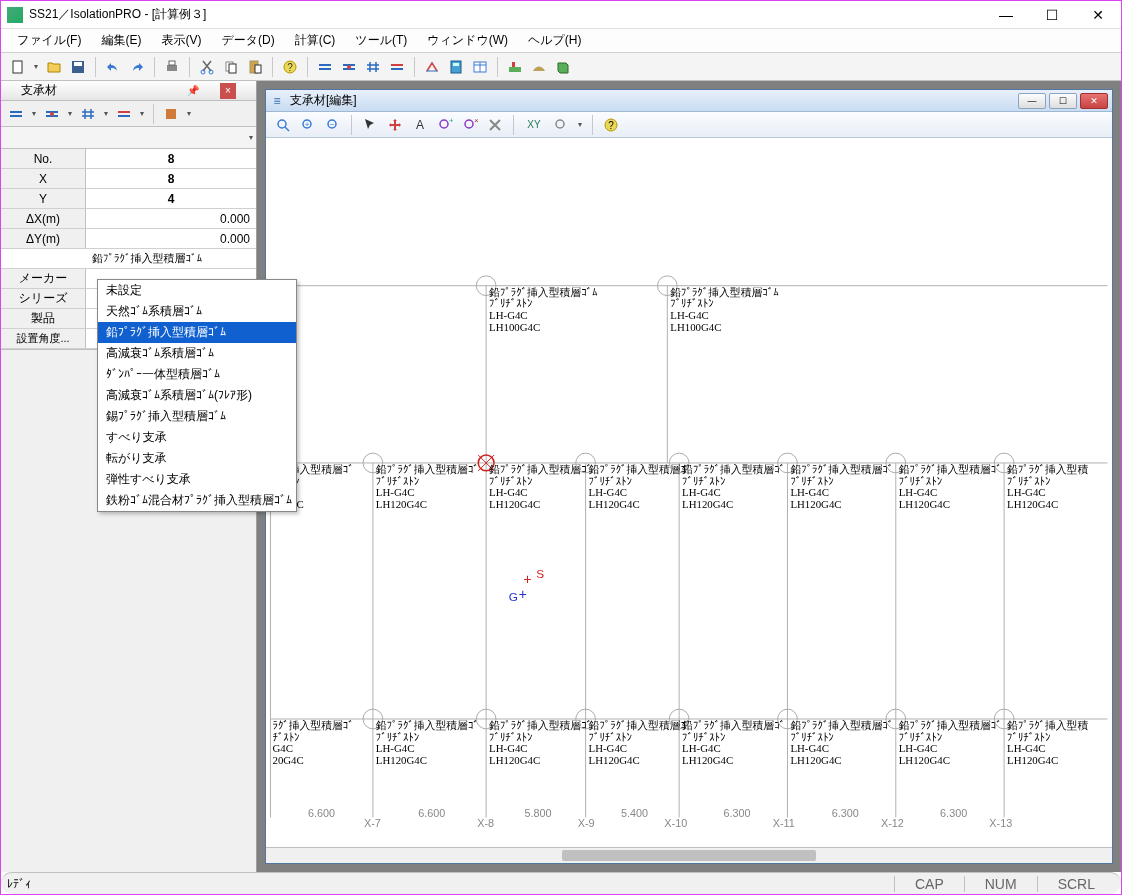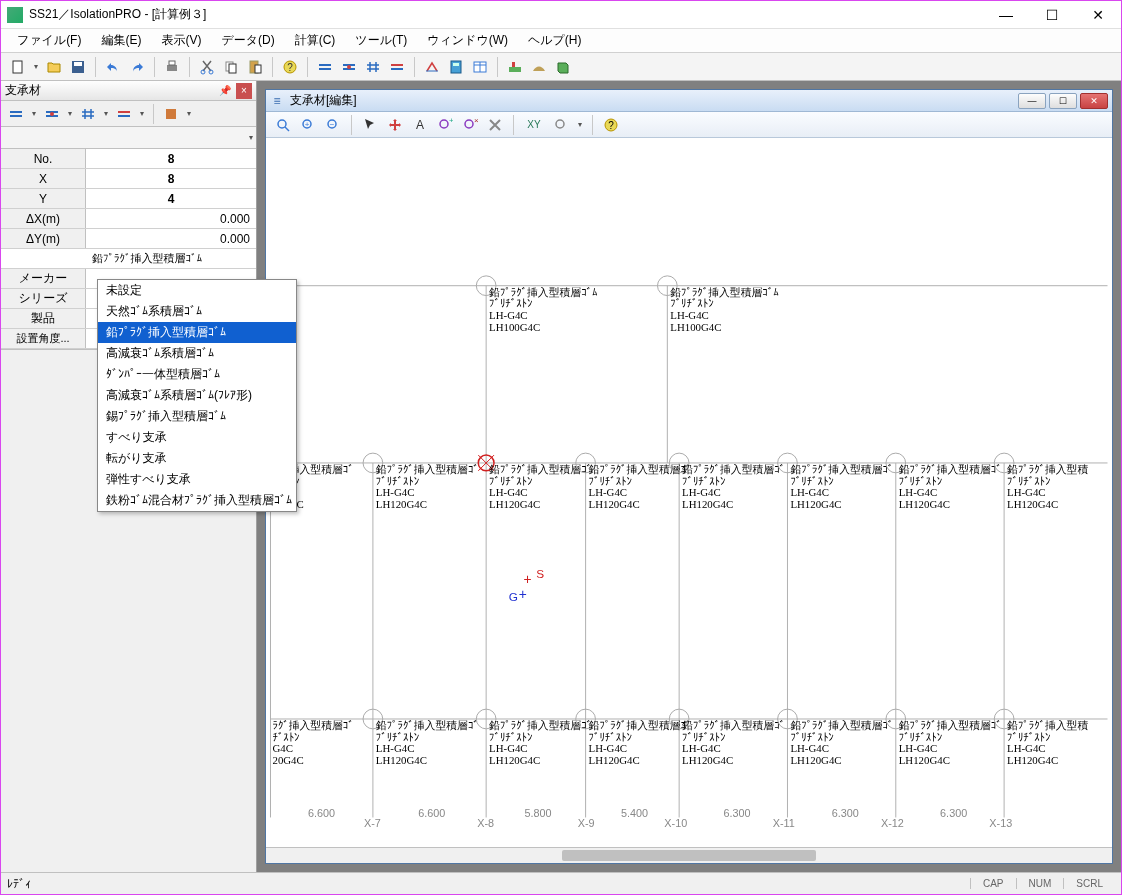--- a/index.html
+++ b/index.html
@@ -87,22 +87,23 @@
       border-right: 1px solid #a0a0a0;
       display: flex;
       flex-direction: column;
       position: relative;
     }
     .side-panel .panel-header {
       height: 20px;
       background: linear-gradient(#fefefe,#e6e6e6);
       border-bottom: 1px solid #c0c0c0;
       display: flex; align-items: center;
-      padding: 0 4px;
+      padding: 0 20px;
       font-size: 12px;
+      gap: 16px;
     }
     .side-panel .panel-header .spacer { flex:1; }
     .side-panel .panel-header .hdr-btn {
       width: 16px; height: 16px;
       display:flex; align-items:center; justify-content:center;
       font-size: 10px;
       margin-left: 2px;
       cursor: pointer;
     }
     .side-panel .panel-header .close-btn {
@@ -225,26 +226,27 @@
       background: #c0c0c0;
       border-radius: 2px;
     }
     .statusbar {
       height: 22px;
       background: #f0f0f0;
       border-top: 1px solid #c0c0c0;
       display: flex;
       align-items: center;
       padding: 0 6px;
+      border-radius: 11px;
     }
     .statusbar .left { flex: 1; font-size:12px; }
     .statusbar .ind {
-      padding: 0 12px;
+      padding: 0 20px;
       border-left: 1px solid #c0c0c0;
-      font-size: 10px;
+      font-size: 14px;
       color: #666;
     }
     .dropdown-menu {
       position: absolute;
       left: 97px;
       top: 279px;
       width: 200px;
       background: #fff;
       border: 1px solid #888;
       box-shadow: 2px 2px 4px rgba(0,0,0,0.25);

